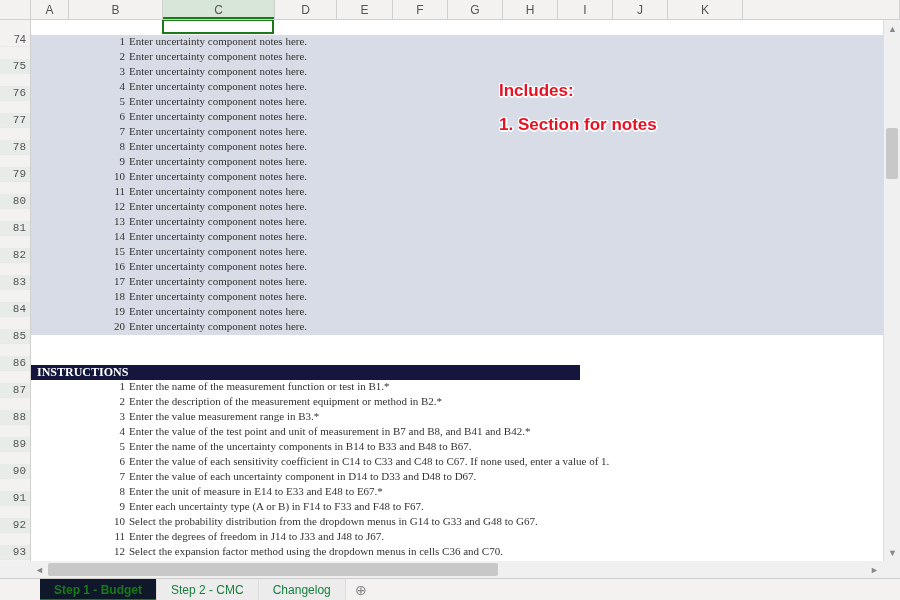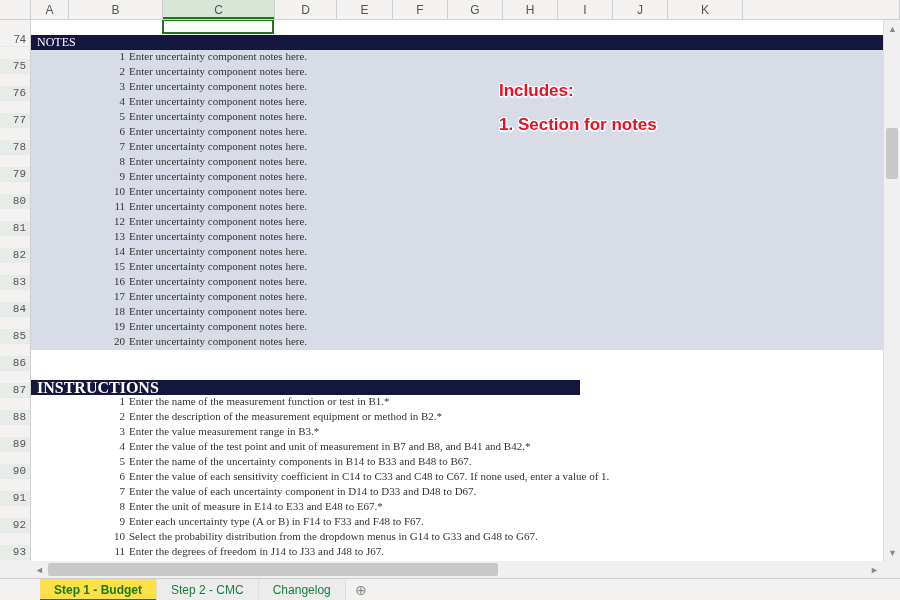--- a/index.html
+++ b/index.html
@@ -18,32 +18,32 @@
   .rowhdrs .rh.tint { background: #e8ece8; font-family: Liberation Mono, monospace; }
   .gridarea { flex:1; position: relative; overflow: hidden; }
   .row { height: 15px; display: flex; }
   
   .notes-hdr { background: #14163d; color: #fff; font-family: Georgia, serif; font-size: 12px; padding: 0 6px; height: 15px; line-height:15px;}
   .notes-body { background: #d8dce6; }
   .notes-body .nrow { height: 15px; display:flex; }
   .notes-body .num { width: 98px; text-align:right; padding-right:4px; font-family: Georgia, serif; font-size: 11px; color:#333;}
   .notes-body .txt { font-family: Georgia, serif; font-size: 11px; color:#333;}
   
-  .instr-hdr { background: #14163d; color:#fff; font-family: Georgia, serif; font-weight:bold; font-size:16px; padding:0 6px; height:15px; line-height:15px; width: 549px;}
+  .instr-hdr { background: #14163d; color:#fff; font-family: Georgia, serif; font-weight:bold; font-size:12px; padding:0 6px; height:15px; line-height:15px; width: 549px;}
   .instr-body .irow { height:15px; display:flex;}
   .instr-body .num { width:98px; text-align:right; padding-right:4px; font-family: Georgia, serif; font-size:11px; color:#333;}
   .instr-body .txt { font-family: Georgia, serif; font-size:11px; color:#333;}
   
   .annot { position:absolute; left: 468px; top: 54px; color:#e81123; font-family: Arial, sans-serif; font-weight:bold; font-size: 17px; line-height: 34px; text-shadow: -1px -1px 0 #fff, 1px -1px 0 #fff, -1px 1px 0 #fff, 1px 1px 0 #fff, 0 2px 0 #fff, 2px 0 0 #fff;}
   
   .active-cell { position:absolute; border: 2px solid #1a7a1a; pointer-events:none;}
   
   .tabs { height: 22px; background: #f3f2f1; border-top:1px solid #ccc; display:flex; align-items:center; padding-left:40px; gap:0; font-size:12px;}
   .tab { padding: 0 14px; height:22px; line-height:22px; color:#15803d; border-right:1px solid #ddd; background:#ececec; cursor:pointer;}
-  .tab.active { background:#fde047; color:#1a7a1a; font-weight:600; box-shadow: inset 0 -2px 0 #1a7a1a;}
+  .tab.active { background:#0f172a; color:#1a7a1a; font-weight:600; box-shadow: inset 0 -2px 0 #1a7a1a;}
   .tab-add { width:30px; text-align:center; color:#888; font-size:14px;}
   
   .vscroll { width: 17px; background:#f0f0f0; border-left:1px solid #ddd; display:flex; flex-direction:column;}
   .vscroll .btn, .hscroll .btn { height:17px; width:17px; background:#f0f0f0; display:flex; align-items:center; justify-content:center; color:#888; font-size:9px;}
   .vscroll .track {flex:1; position:relative;}
   .vscroll .thumb { position:absolute; left:2px; right:2px; background:#c8c8c8; border-radius:2px;}
   .hscroll-row { height:17px; display:flex; background:#f0f0f0;}
   .hscroll-row .spacer { width:31px;}
   .hscroll { flex:1; display:flex;}
   .hscroll .track { flex:1; position:relative;}
@@ -109,21 +109,20 @@
         <div class="rh">106</div>
         <div class="rh">107</div>
         <div class="rh">108</div>
         <div class="rh">109</div>
         <div class="rh">110</div>
       </div>
     <div class="gridarea" id="gridarea">
 
       <div id="rowstack">
           <div class="row"></div>
-          <div class="notes-hdr">NOTES</div>
           <div class="notes-body">
             <div class="nrow">
               <div class="num">1</div>
               <div class="txt">Enter uncertainty component notes here.</div>
             </div>
           </div>
           <div class="notes-body">
             <div class="nrow">
               <div class="num">2</div>
               <div class="txt">Enter uncertainty component notes here.</div>

